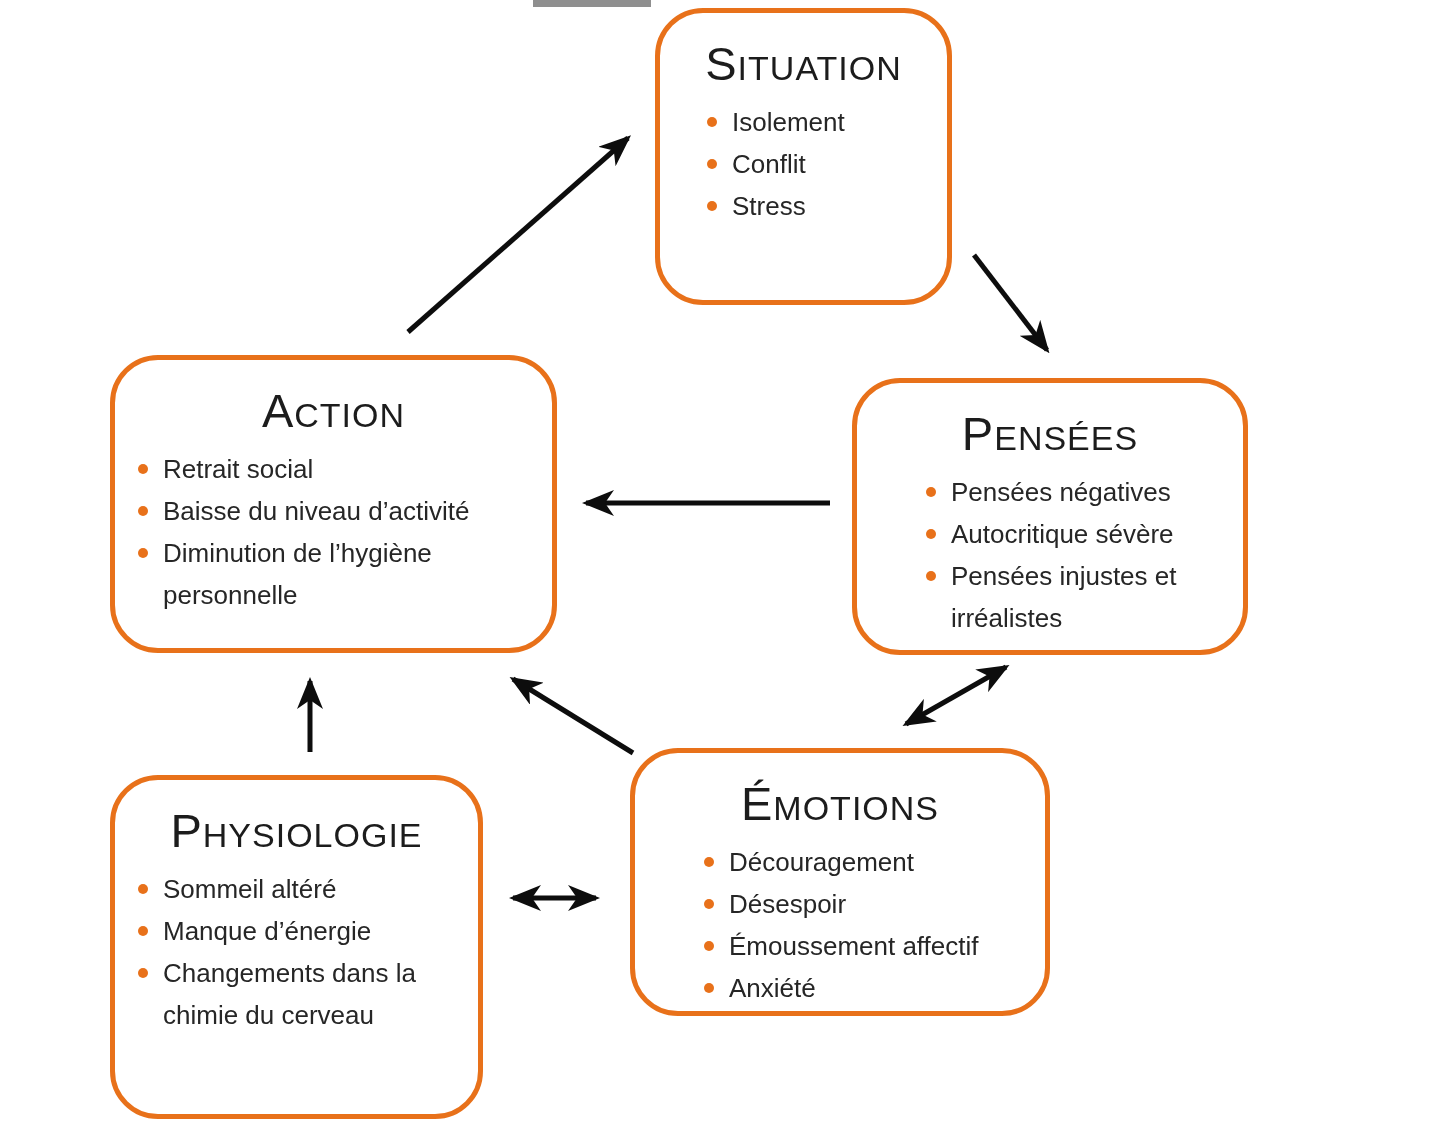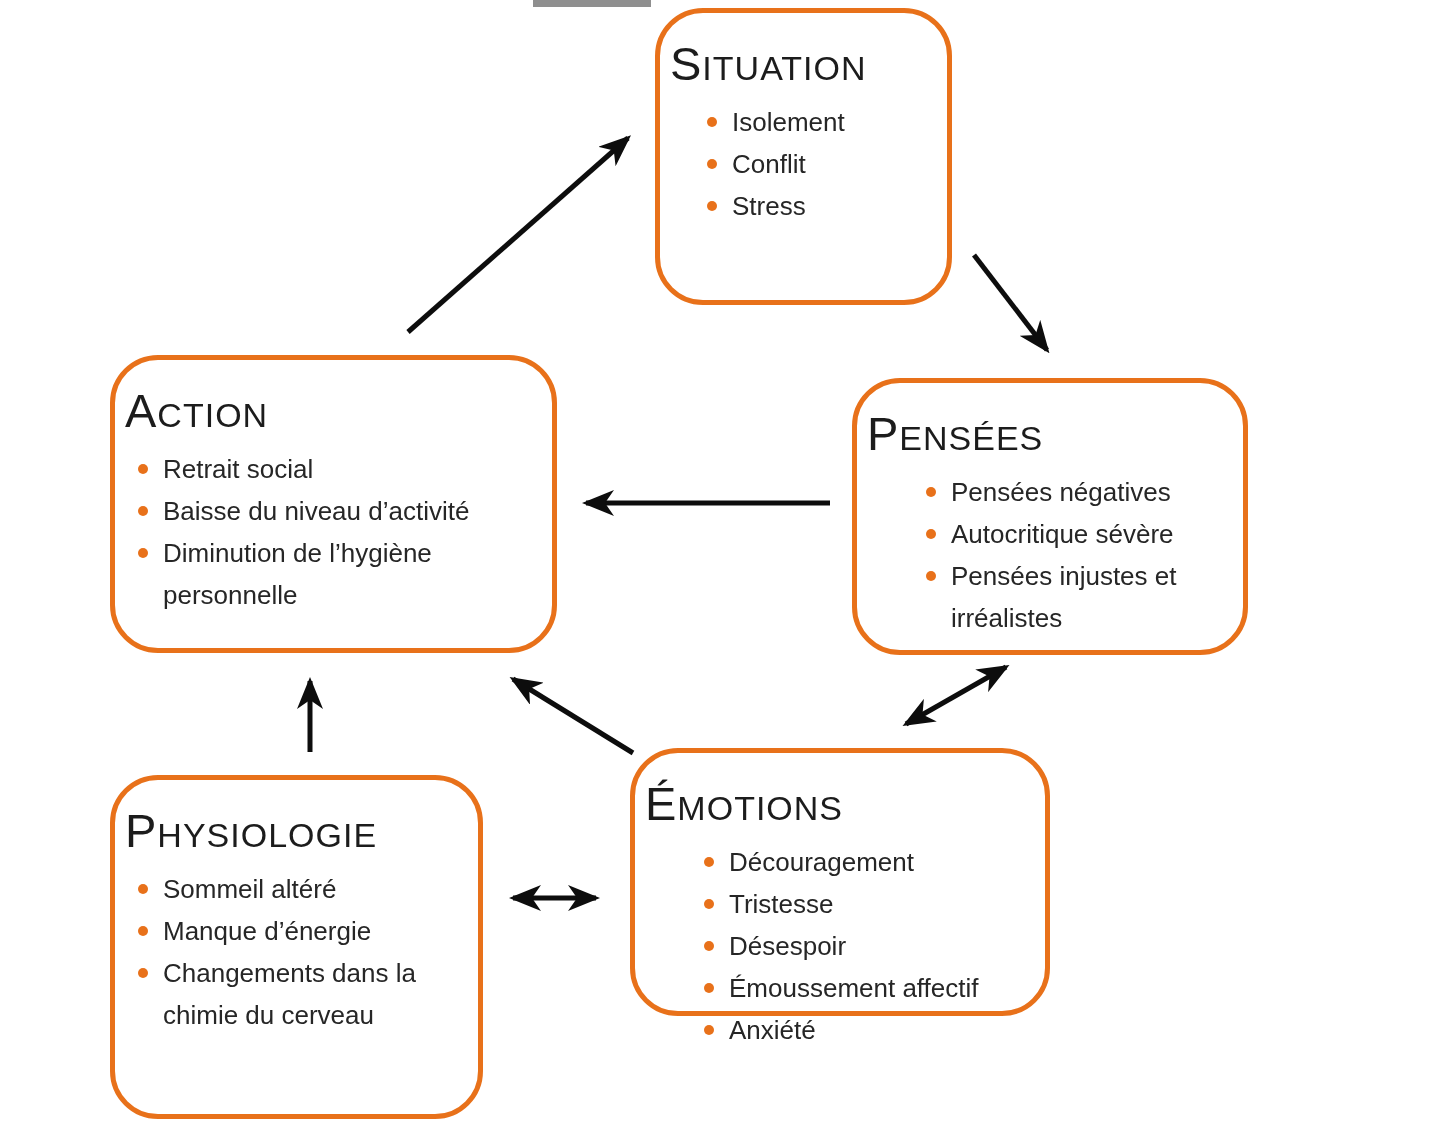--- a/index.html
+++ b/index.html
@@ -35,21 +35,21 @@
     border-radius: 48px;
   }
   #box-situation   { left: 655px; top: 8px;   width: 297px; height: 297px; }
   #box-pensees     { left: 852px; top: 378px; width: 396px; height: 277px; }
   #box-action      { left: 110px; top: 355px; width: 447px; height: 298px; }
   #box-physiologie { left: 110px; top: 775px; width: 373px; height: 344px; }
   #box-emotions    { left: 630px; top: 748px; width: 420px; height: 268px; }
 
   .box-title {
     margin: 24px 10px 10px 10px;
-    text-align: left;
+    text-align: center;
     font-size: 34px;
     font-weight: 400;
     letter-spacing: 1px;
     text-transform: uppercase;
     color: var(--title-color, #1c1c1c);
     line-height: 1.15;
   }
   .box-title::first-letter { font-size: 47px; }
 
   .box-list {
@@ -131,20 +131,19 @@
         <li><span class="bullet"></span><span>Sommeil altéré</span></li>
         <li><span class="bullet"></span><span>Manque d’énergie</span></li>
         <li><span class="bullet"></span><span>Changements dans la chimie du cerveau</span></li>
       </ul>
   </section>
 
   <section class="box" id="box-emotions">
     <h2 class="box-title">Émotions</h2>
     <ul class="box-list">
         <li><span class="bullet"></span><span>Découragement</span></li>
-        <li><span class="bullet"></span><span>Tristesse</span></li>
         <li><span class="bullet"></span><span>Désespoir</span></li>
         <li><span class="bullet"></span><span>Émoussement affectif</span></li>
         <li><span class="bullet"></span><span>Anxiété</span></li>
       </ul>
   </section>
 
 </div>
 
 </body></html>

